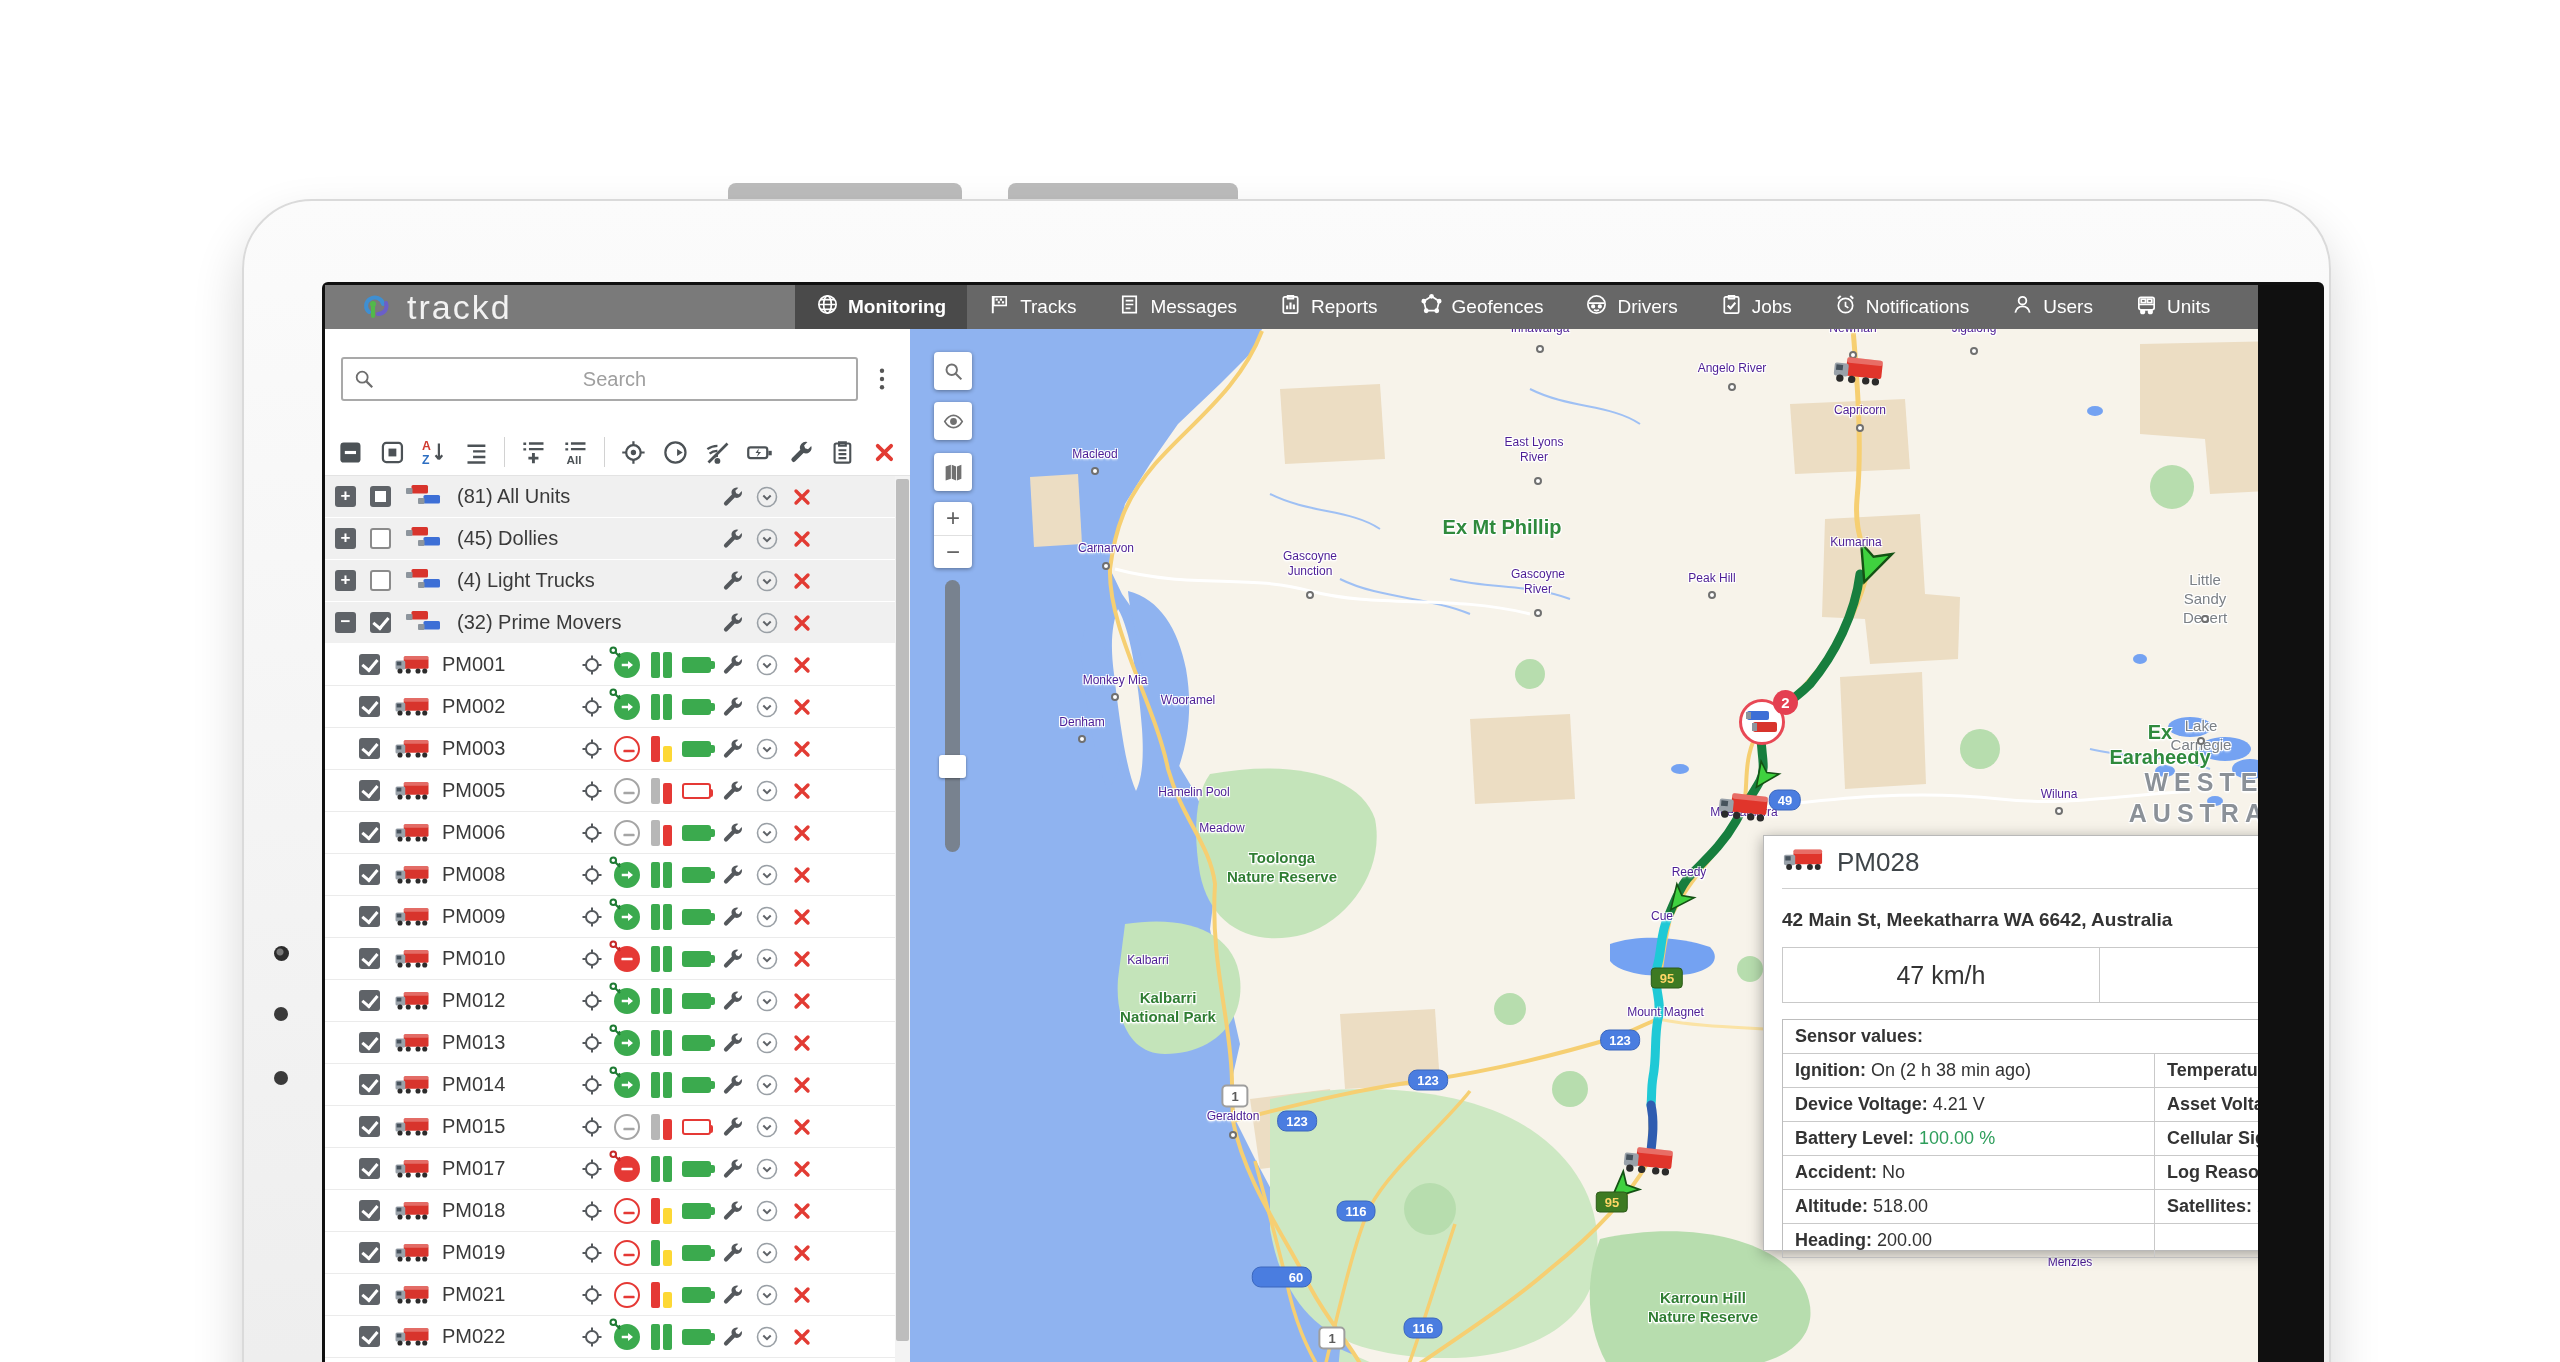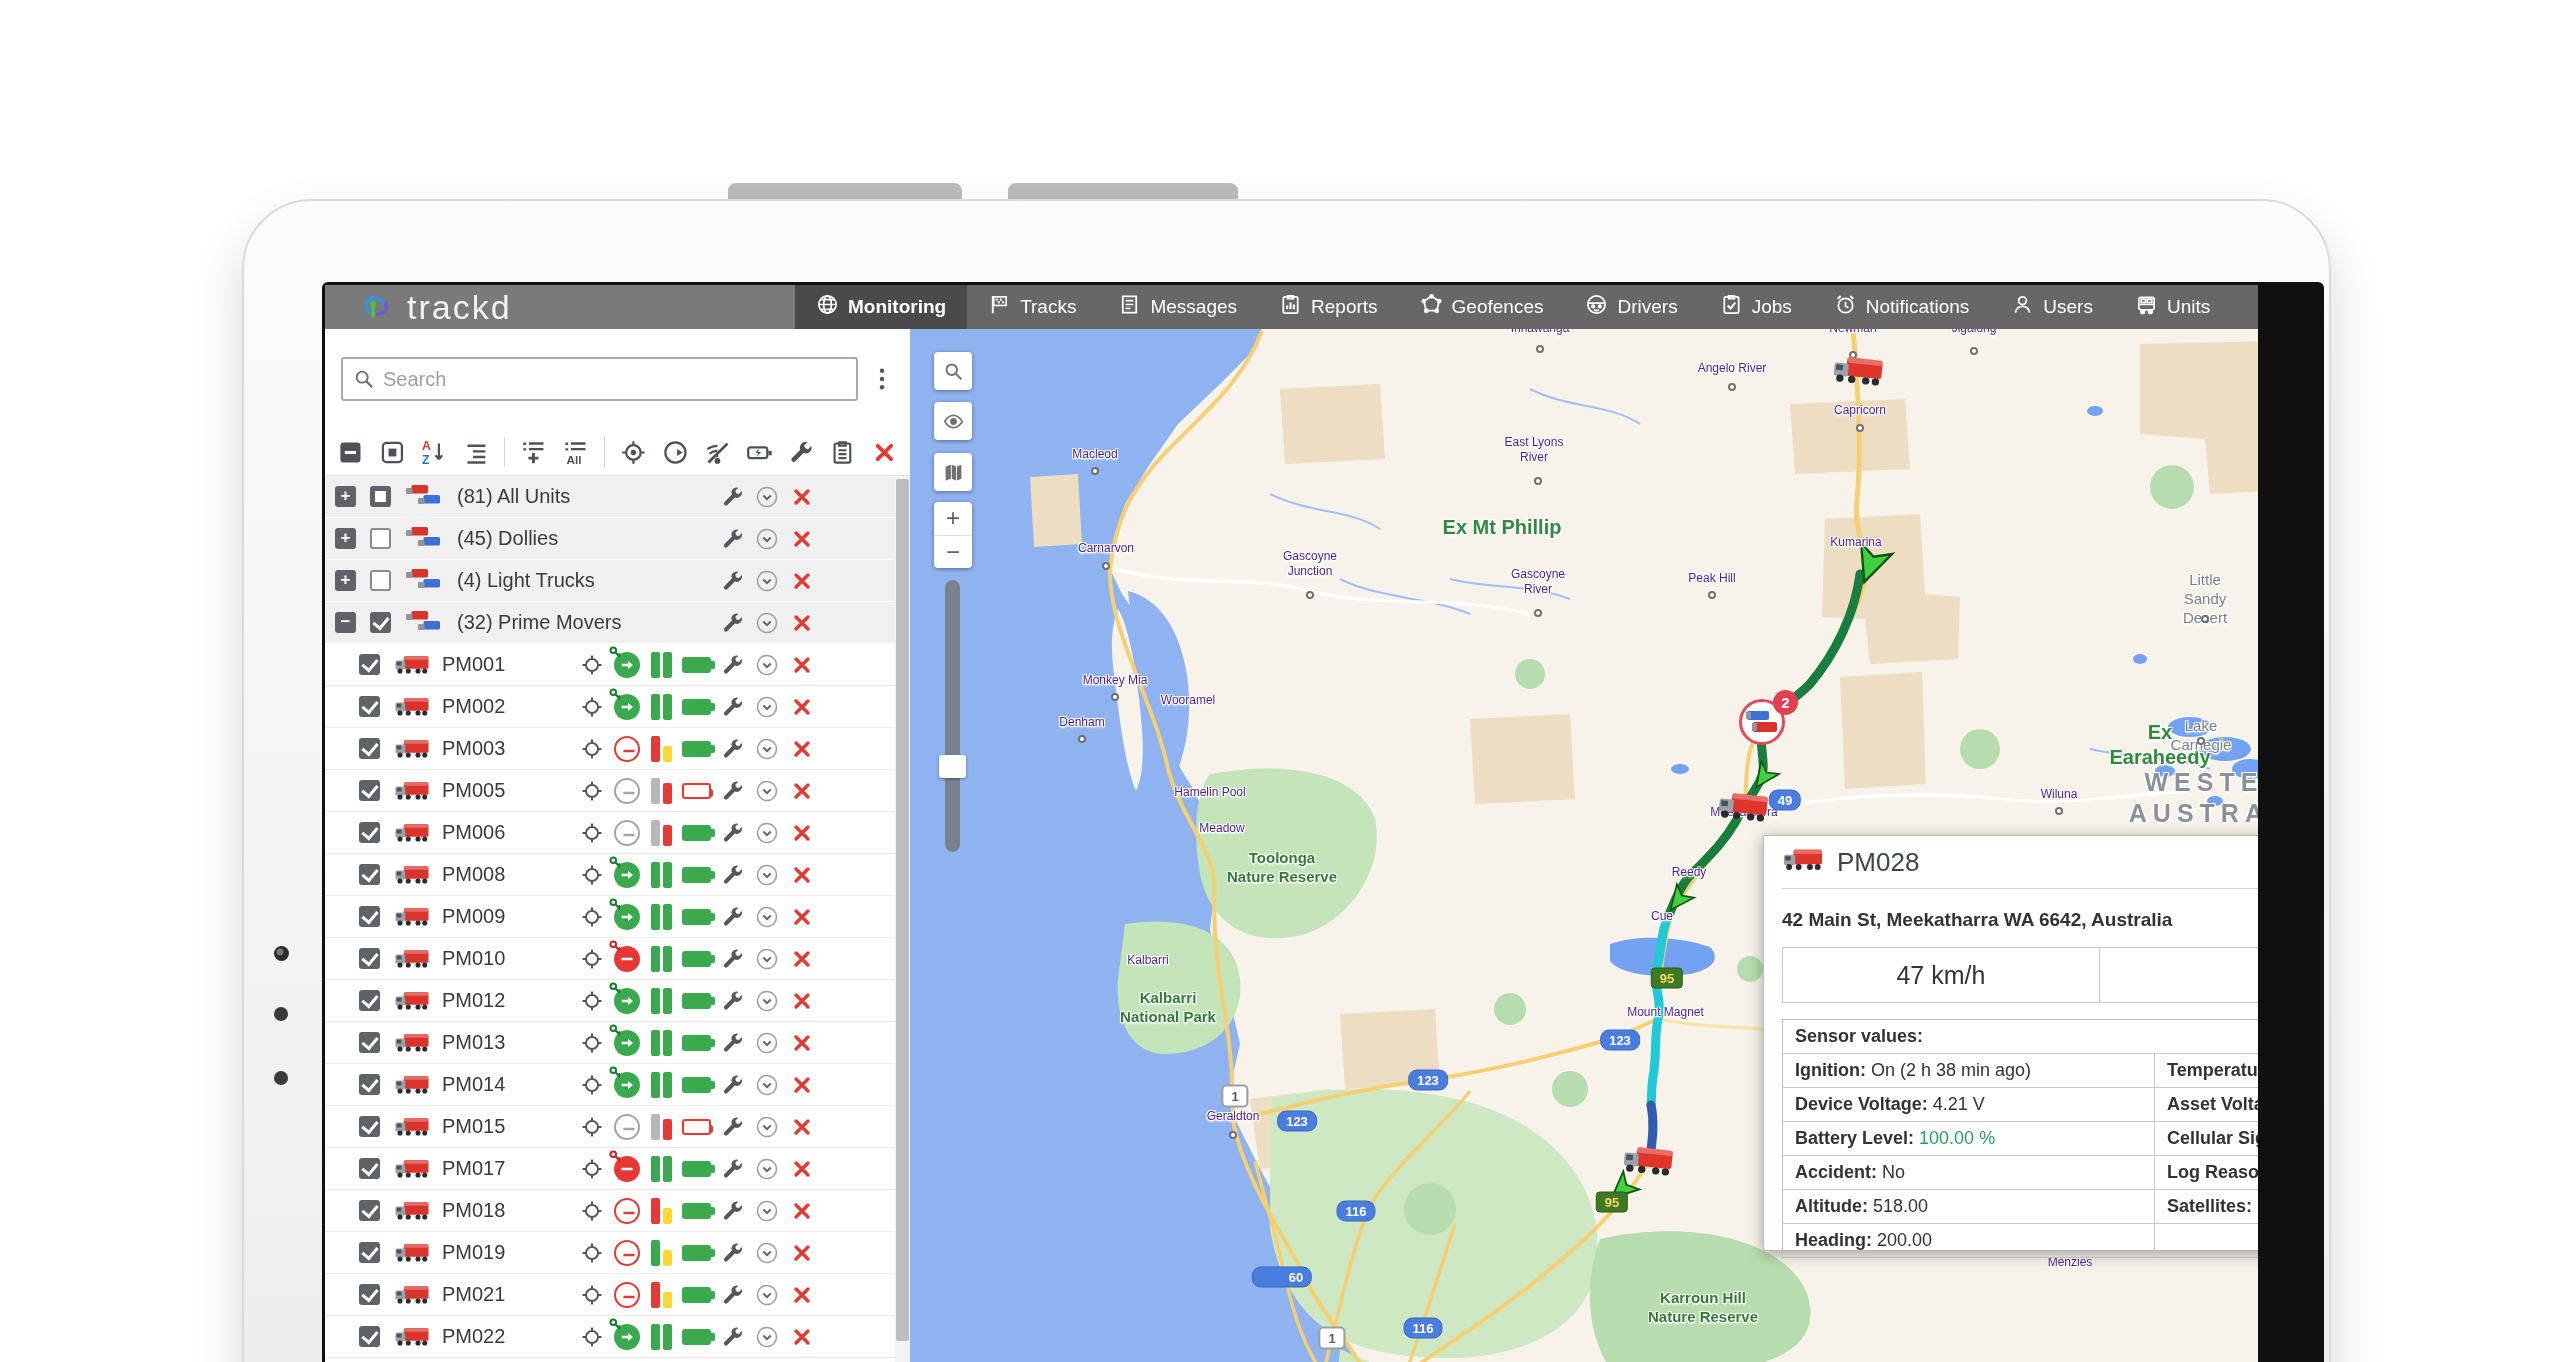--- a/index.html
+++ b/index.html
@@ -33,21 +33,21 @@
 
   
   .body { position:relative; display:flex; width:1933px; height:1268px; }
   .sidebar { position:relative; width:585px; background:#fff; flex:none; }
   .map { position:relative; flex:1; overflow:hidden; background:#8fb3f0; }
 
   
   .search-row { height:100px; display:flex; align-items:center; padding:0 14px 0 16px; gap:10px; }
   .search-box { flex:1; height:44px; border:2px solid #a9a9a9; border-radius:3px; display:flex; align-items:center; padding:0 10px; gap:8px; }
   .search-box svg { width:22px; height:22px; color:#6d6d6d; flex:none; }
-  .search-box input { border:none; outline:none; flex:1; font-size:20px; color:#444; font-family:inherit; }
+  .search-box input { border:none; outline:none; flex:1; font-size:20px; color:#444; font-family:inherit;text-align:center; }
   .search-box input::placeholder { color:#9f9f9f; }
   .kebab { width:28px; display:flex; justify-content:center; cursor:pointer; }
   .kebab svg { width:22px; height:26px; color:#555; }
   .toolbar { height:47px; display:flex; align-items:center; padding:0 12px; gap:15px; border-bottom:1px solid #e3e3e3; }
   .tb-ico { width:27px; height:27px; color:#4c5256; display:flex; cursor:pointer; }
   .tb-ico svg { width:100%; height:100%; }
   .tb-sep { width:1px; height:30px; background:#d2d2d2; }
 
   .unit-list { position:absolute; left:0; right:15px; top:147px; bottom:0; overflow:hidden; }
   .sb-scroll { position:absolute; right:0; top:147px; bottom:0; width:15px; background:#f3f3f3; }
@@ -1609,21 +1609,21 @@
 Desert</div>
                 <div class="m-dot" style="left: 1295px; top: 290px;"></div>
                 <div class="m-label" style="left: 205px; top: 344px;">Monkey Mia</div>
                 <div class="m-dot" style="left: 205px; top: 368px;"></div>
                 <div class="m-label" style="left: 278px; top: 364px;">Wooramel</div>
                 <div class="m-label" style="left: 172px; top: 386px;">Denham</div>
                 <div class="m-dot" style="left: 172px; top: 410px;"></div>
                 <div class="m-label green-big" style="left: 1250px; top: 346px; margin-top: 45px;">Ex Earaheedy</div>
                 <div class="m-label area" style="left: 1291px; top: 388px;">Lake Carnegie</div>
                 <div class="m-dot" style="left: 1291px; top: 412px;"></div>
-                <div class="m-label" style="left: 300px; top: 456px;">Hamelin Pool</div>
+                <div class="m-label" style="left: 284px; top: 456px;">Hamelin Pool</div>
                 <div class="m-label" style="left: 1149px; top: 458px;">Wiluna</div>
                 <div class="m-dot" style="left: 1149px; top: 482px;"></div>
                 <div class="m-label big" style="left: 1318px; top: 438px;">WESTERN
 AUSTRALIA</div>
                 <div class="m-label" style="left: 312px; top: 492px;">Meadow</div>
                 <div class="m-label" style="left: 834px; top: 476px;">Meekatharra</div>
                 <div class="m-label green" style="left: 372px; top: 520px;">Toolonga
 Nature Reserve</div>
                 <div class="m-label" style="left: 779px; top: 536px;">Reedy</div>
                 <div class="m-label" style="left: 752px; top: 580px;">Cue</div>

